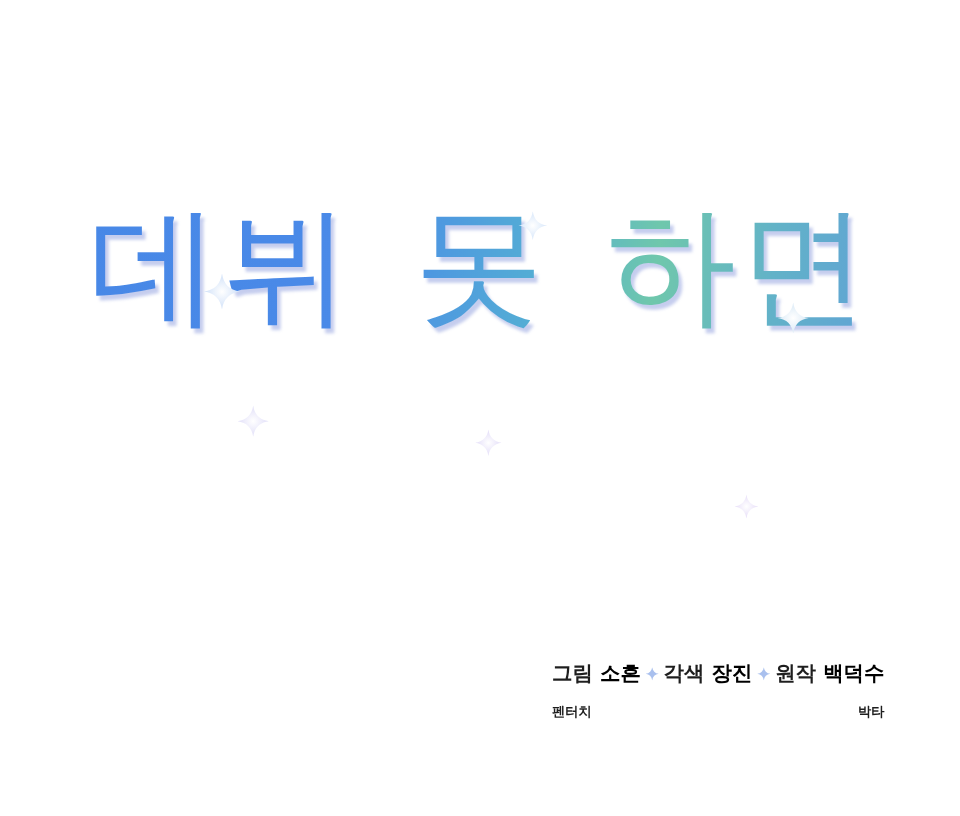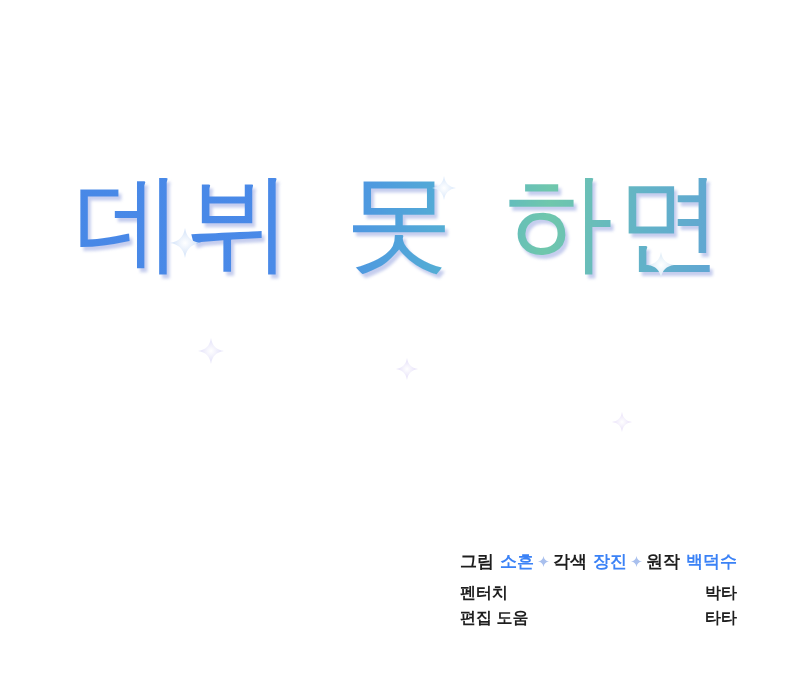--- a/index.html
+++ b/index.html
@@ -65,29 +65,29 @@
     display: flex;
     align-items: center;
     justify-content: space-between;
     height: 22px;
     font-size: 17px;
     font-weight: 700;
     white-space: nowrap;
   }
   .credit-group { display: inline-flex; gap: 6px; }
   .c-label { color: #1e1e1e; }
-  .c-name  { color: #3b82f6; }
+  .c-name  { color: #000000; }
   .c-sep { display: inline-flex; align-items: center; }
   .credits-rows { margin-top: 9px; }
   .credit-row {
     display: flex;
     justify-content: space-between;
     align-items: center;
     height: 25px;
-    font-size: 16px;
+    font-size: 11px;
     font-weight: 600;
   }
   .r-label { color: #1e1e1e; }
   .r-value { color: #1e1e1e; margin-left: 46px; }
 </style>
 </head>
 <body>
 
 <div class="page">
 
@@ -187,20 +187,16 @@
         <span class="c-label">원작</span>
         <span class="c-name">백덕수</span>
       </span>
     </div>
 
     <div class="credits-rows">
       <div class="credit-row">
         <span class="r-label">펜터치</span>
         <span class="r-value">박타</span>
       </div>
-      <div class="credit-row">
-        <span class="r-label">편집 도움</span>
-        <span class="r-value">타타</span>
-      </div>
     </div>
 
   </div>
 </div>
 
 </body></html>

